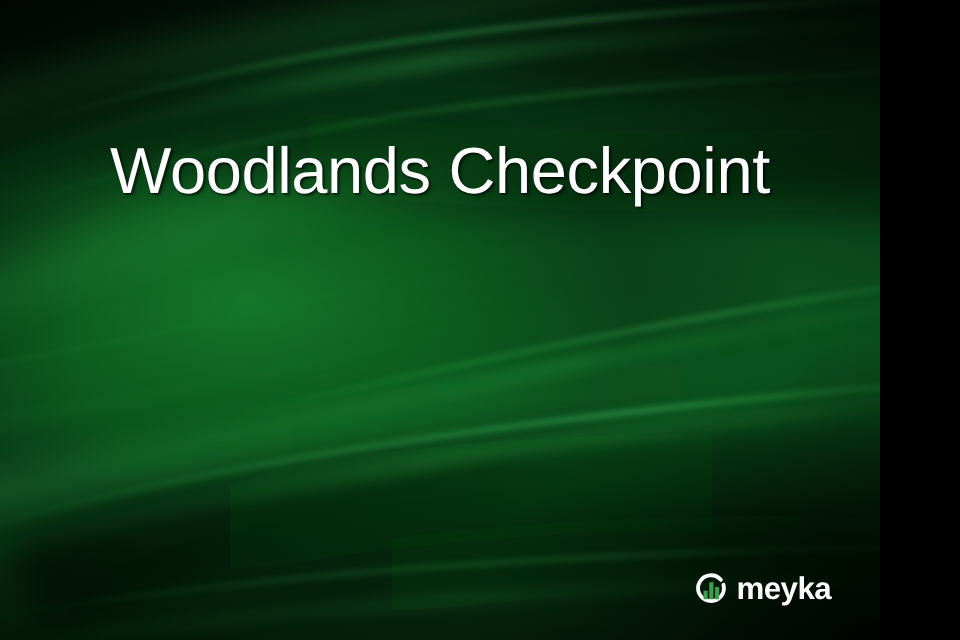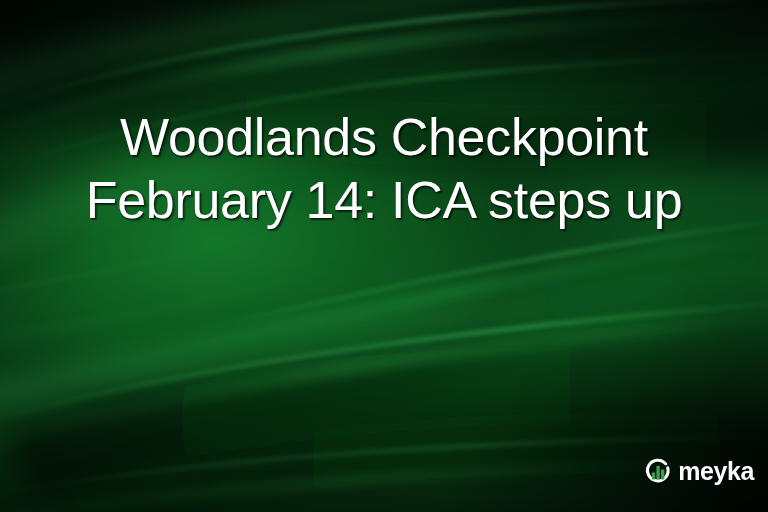--- a/index.html
+++ b/index.html
@@ -2,21 +2,21 @@
 <html><head>
 <meta charset="utf-8">
 <style>
   html, body {
     margin: 0;
     padding: 0;
     background: #000;
   }
   #card {
     position: relative;
-    width: 768px;
+    width: 704px;
     height: 512px;
     overflow: hidden;
     background: #041a08;
     font-family: "Liberation Sans", sans-serif;
   }
 
   
   .bg-layer {
     position: absolute;
     inset: 0;
@@ -67,21 +67,21 @@
     letter-spacing: -0.3px;
     white-space: nowrap;
     text-shadow:
       2px 2px 2px rgba(0,0,0,0.55),
       0 1px 1px rgba(0,0,0,0.45);
   }
 
   
   #logo {
     position: absolute;
-    right: 14px;
+    right: 39px;
     bottom: 26px;
     display: flex;
     align-items: center;
     gap: 5px;
     margin-top: 24px;
   }
   #logo .mark {
     width: 30px;
     height: 30px;
     display: block;
@@ -164,21 +164,20 @@
     <path d="M -40 524 C 200 486, 470 468, 820 462" stroke="url(#gRib2)" stroke-width="7" fill="none" filter="url(#blurMd)" opacity="0.55"></path>
 
     <path d="M -30 296 C 120 268, 300 238, 470 172" stroke="url(#gRib3)" stroke-width="2" fill="none" filter="url(#blurSm)" opacity="0.5"></path>
     <path d="M -30 340 C 130 318, 320 286, 520 206" stroke="url(#gRib3)" stroke-width="4" fill="none" filter="url(#blurMd)" opacity="0.4"></path>
   </svg>
 
   <div class="bg-layer bg-vignette"></div>
 
   <div id="headline">
     <span class="line">Woodlands Checkpoint</span>
-    <span class="line">February 14: ICA steps up</span>
   </div>
 
   <div id="logo">
     <svg class="mark" viewBox="0 0 32 32">
 
       <path d="M 24.2 8.4 A 11 11 0 1 0 26.4 12.6" fill="none" stroke="#ffffff" stroke-width="3.3" stroke-linecap="round"></path>
 
       <rect x="9.4" y="17.6" width="3.6" height="7.4" rx="0.5" fill="#3f9e4d"></rect>
       <rect x="14.3" y="10.4" width="3.6" height="14.6" rx="0.5" fill="#3f9e4d"></rect>
       <rect x="19.2" y="14.4" width="3.6" height="10.6" rx="0.5" fill="#3f9e4d"></rect>

